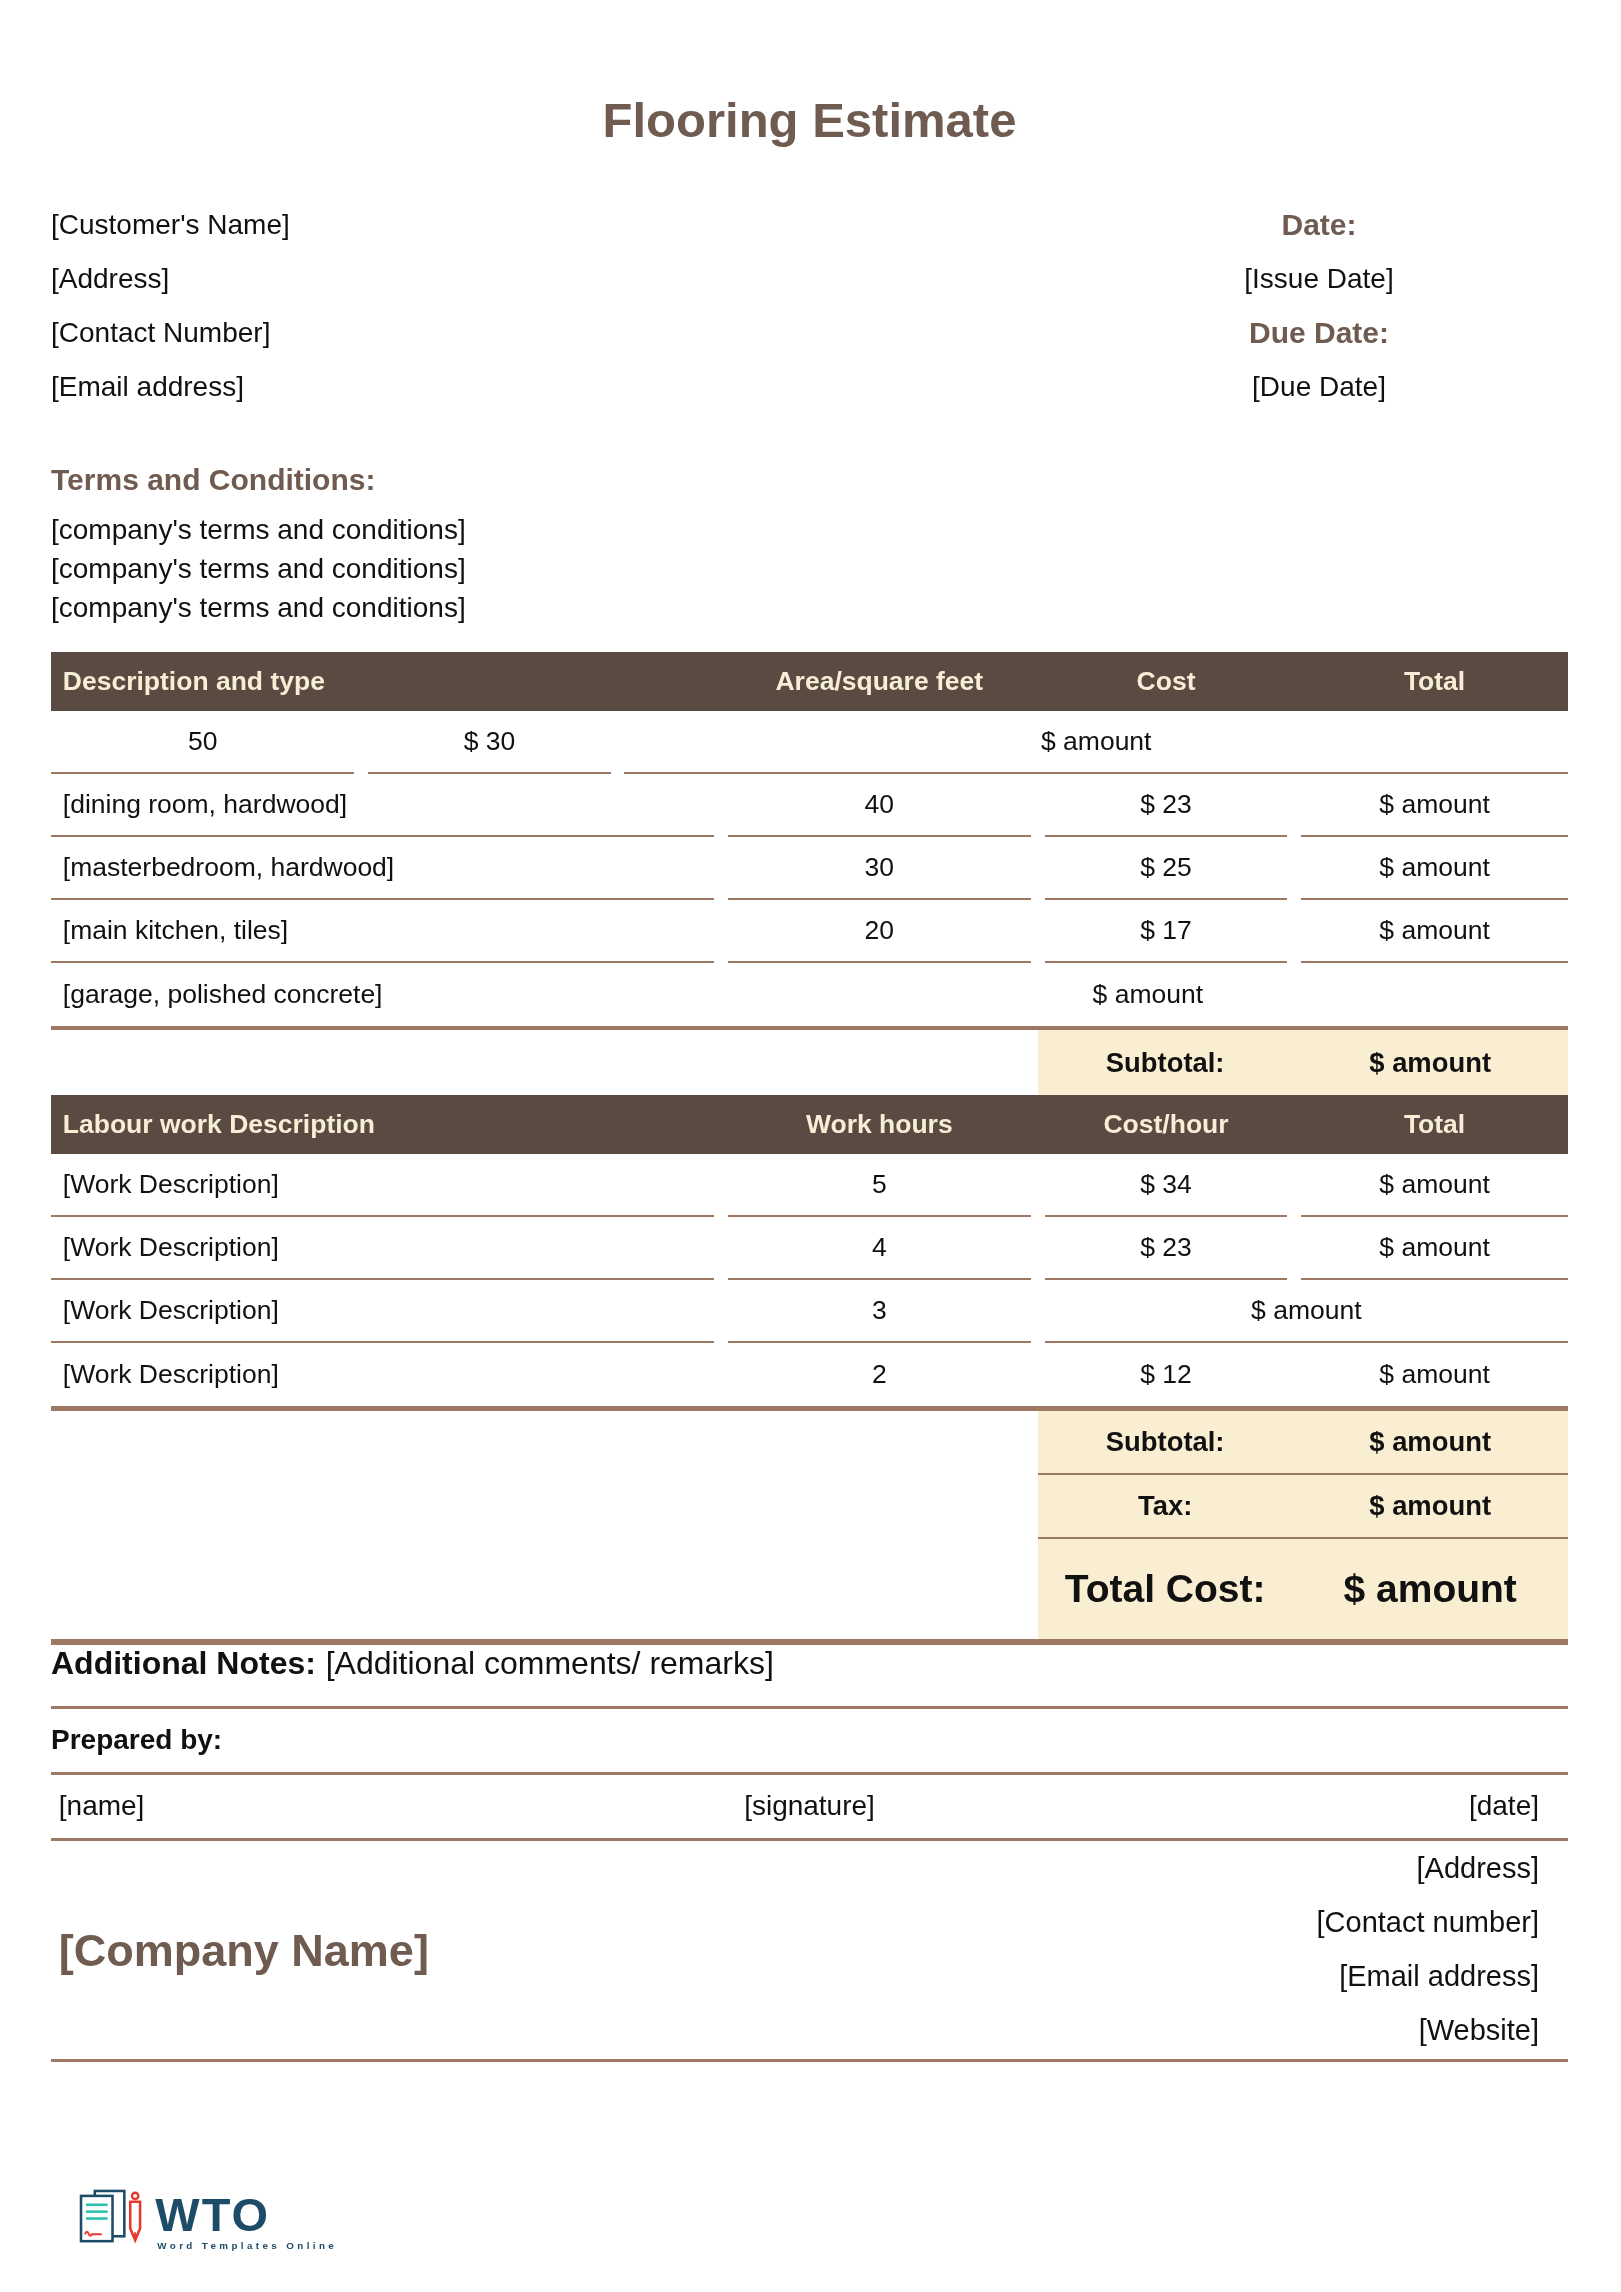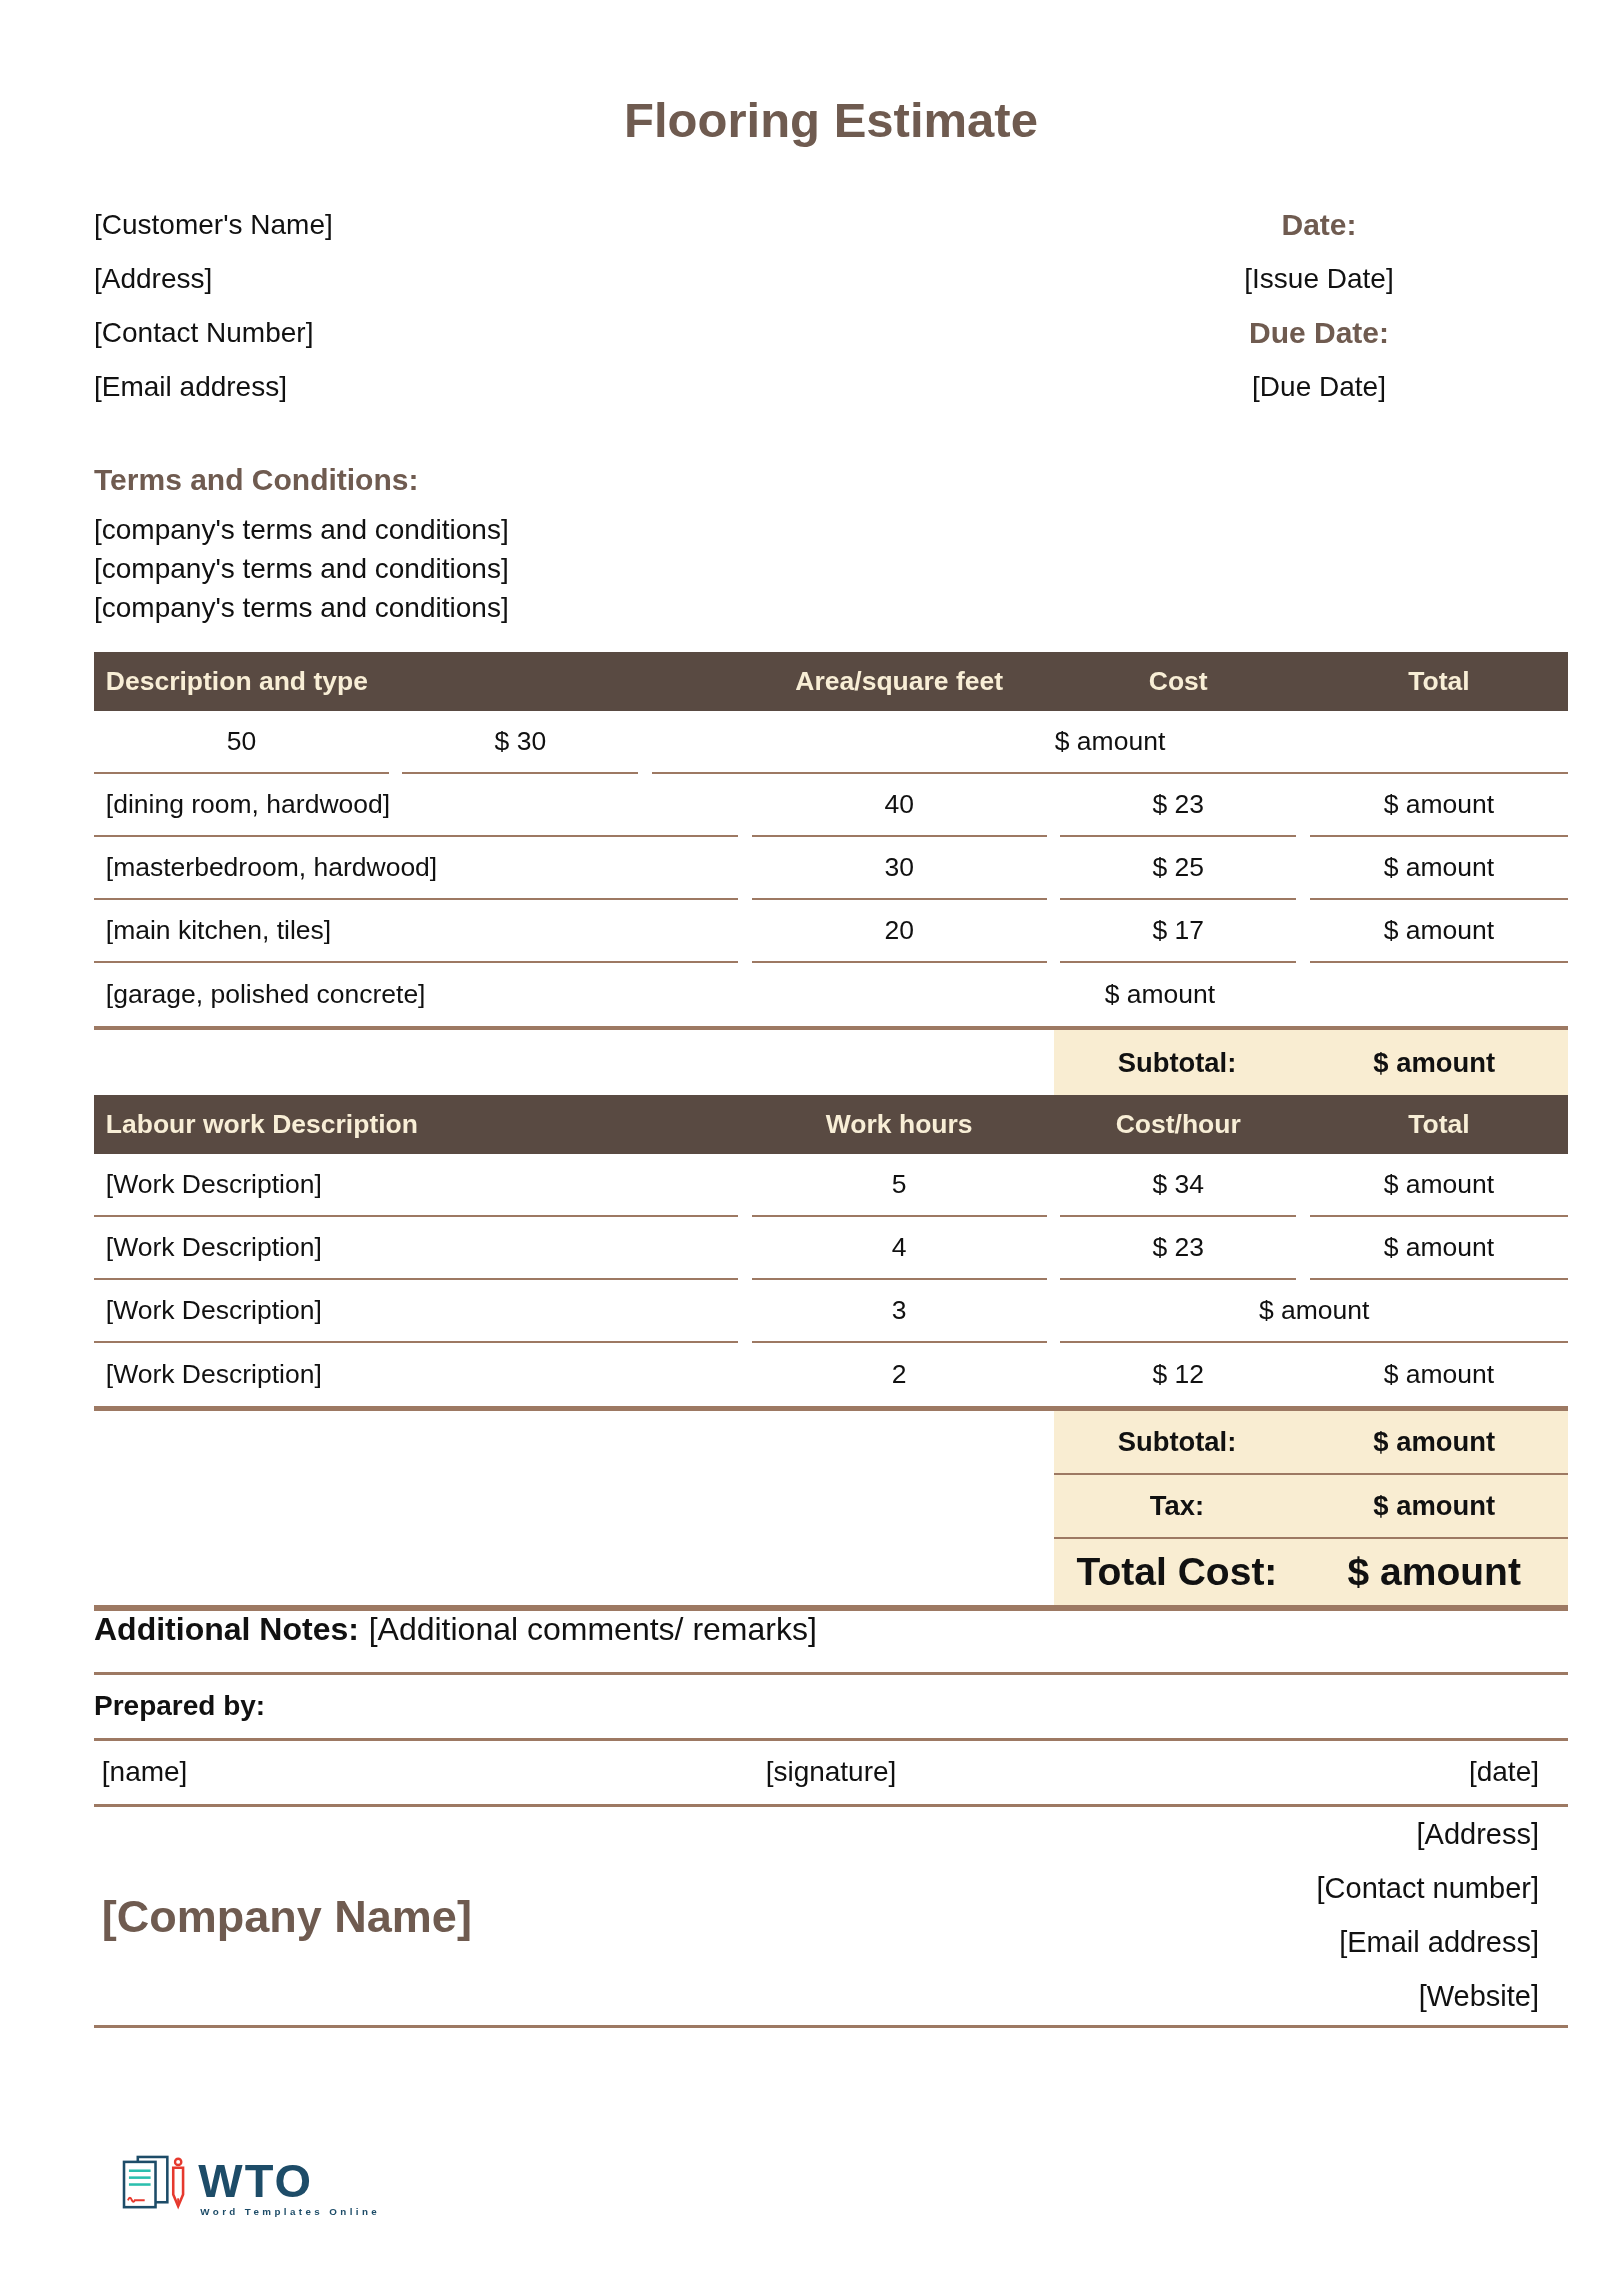--- a/index.html
+++ b/index.html
@@ -6,21 +6,21 @@
   html,body { background:#e8e8e8; }
   .page {
     position:relative;
     width:1621px; height:2293px;
     background:#ffffff;
     font-family:"Liberation Sans", sans-serif;
     color:#111111;
     overflow:hidden;
     margin:0 auto;
   }
-  .content { padding:88px 53px 0 94px; }
+  .content { padding:88px 53px 0 51px; }
 
   
   .doc-title {
     text-align:center;
     font-size:49px; font-weight:bold;
     color:#6F5B50;
     line-height:65px;
   }
 
   
@@ -67,21 +67,21 @@
   }
   .cream .lblcell { width:48%; }
   .cream .valcell { width:52%; }
   .sub-row.r64 .cream { height:65px; }
   .totals-block { display:flex; }
   .totals-right { flex:1; background:#F9EDD2; }
   .totals-line { height:2px; background:#9D7963; margin:0; }
   .t-inner { display:flex; align-items:center; }
   .t-inner .lblcell { width:48%; display:flex; justify-content:center; font-weight:bold; font-size:27.4px; }
   .t-inner .valcell { width:52%; display:flex; justify-content:center; font-weight:bold; font-size:27.4px; }
-  .t-inner.big { height:66px; }
+  .t-inner.big { height:100px; }
   .t-inner.big .lblcell, .t-inner.big .valcell { font-size:39px; }
   .t-inner.small { height:62px; }
 
   
   .notes-row { height:61px; display:flex; align-items:flex-start; font-size:32px; }
   .notes-row .bold { font-weight:bold; margin-right:9.8px; }
   .prepared-row { height:63px; display:flex; align-items:center; font-size:28px; font-weight:bold; }
   .sig-row { height:63px; display:flex; align-items:center; font-size:28px; position:relative; }
   .sig-name { position:absolute; left:7.8px; }
   .sig-signature { position:absolute; left:0; right:0; text-align:center; }

